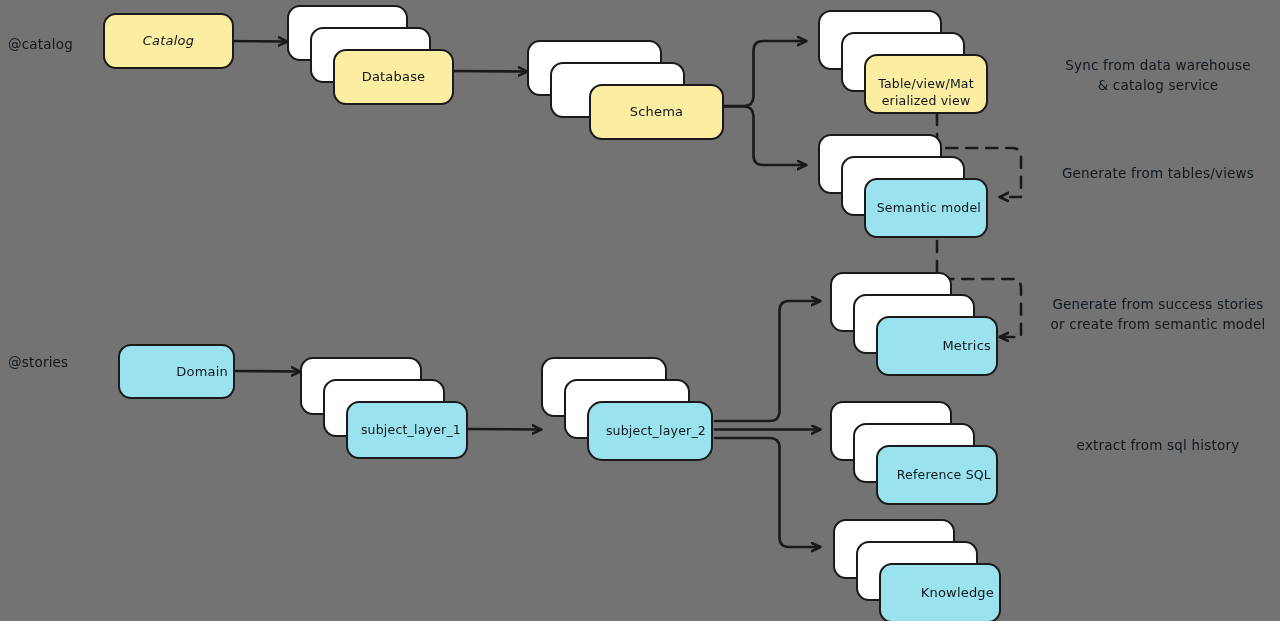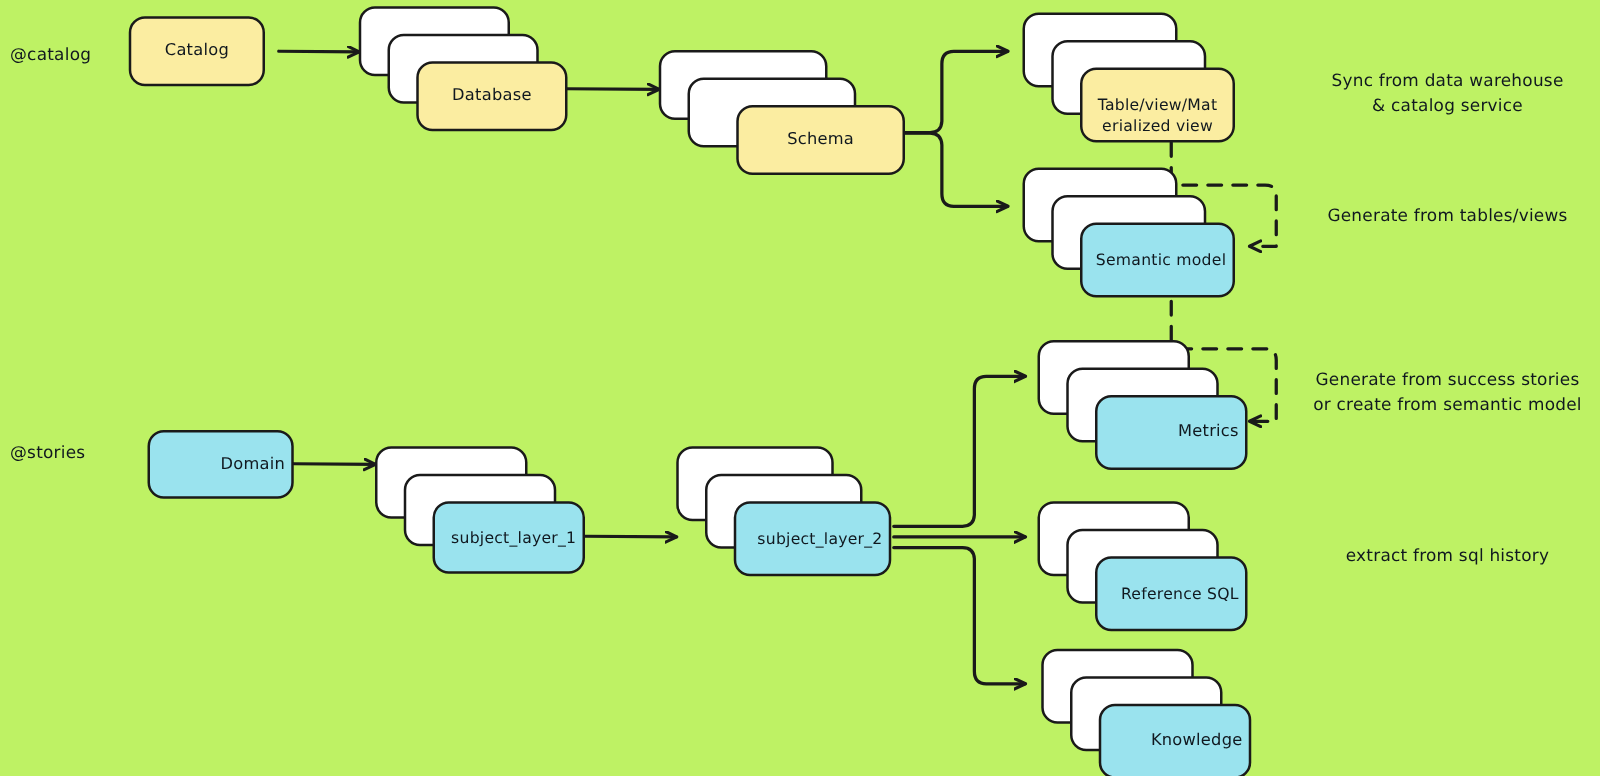--- a/index.html
+++ b/index.html
@@ -8,21 +8,21 @@
     padding: 0;
     background: #ffffff;
   }
   body {
     font-family: "DejaVu Sans", sans-serif;
   }
   #canvas {
     position: relative;
     width: 1280px;
     height: 621px;
-    background: #bef264;
+    background: #737373;
     overflow: hidden;
   }
   #wires {
     position: absolute;
     left: 0;
     top: 0;
     width: 1280px;
     height: 621px;
     pointer-events: none;
   }
@@ -131,21 +131,21 @@
       <path d="M715,429.5 L820,429.5" marker-end="url(#ah)"></path>
 
       
       <path d="M715,438 L770,438 Q779,438 779.5,447 L779.5,537 Q779.5,547 789,547 L820,547" marker-end="url(#ah)"></path>
     </g>
   </svg>
 
   <div class="lane-label" style="left:8px; top:36px;">@catalog</div>
   <div class="lane-label" style="left:8px; top:354px;">@stories</div>
 
-  <div class="node fill-yellow" style="left:103px; top:13px; width:109px; height:56px;">
+  <div class="node fill-yellow" style="left:103px; top:13px; width:131px; height:56px;font-style:italic;">
     <span class="node-label">Catalog</span>
   </div>
 
   <div class="stack" style="left:287px; top:5px; width:167px; height:100px;">
     <div class="card back2" style="width:121px; height:56px;"></div>
     <div class="card back1" style="width:121px; height:56px;"></div>
     <div class="node fill-yellow card front" style="width:121px; height:56px;">
       <span class="node-label">Database</span>
     </div>
   </div>
@@ -183,21 +183,21 @@
     <div class="card back2" style="width:122px; height:58px;"></div>
     <div class="card back1" style="width:122px; height:58px;"></div>
     <div class="node fill-cyan card front" style="width:122px; height:58px;">
       <span class="node-label small">subject_layer_1</span>
     </div>
   </div>
 
   <div class="stack" style="left:541px; top:357px; width:176px; height:104px;">
     <div class="card back2" style="width:126px; height:60px;"></div>
     <div class="card back1" style="width:126px; height:60px;"></div>
-    <div class="node fill-cyan card front" style="width:126px; height:60px;">
+    <div class="node fill-cyan card front" style="width:126px; height:60px;border-radius:15px;">
       <span class="node-label small">subject_layer_2</span>
     </div>
   </div>
 
   <div class="stack" style="left:830px; top:272px; width:175px; height:110px;">
     <div class="card back2" style="width:122px; height:60px;"></div>
     <div class="card back1" style="width:122px; height:60px;"></div>
     <div class="node fill-cyan card front" style="width:122px; height:60px;">
       <span class="node-label">Metrics</span>
     </div>

